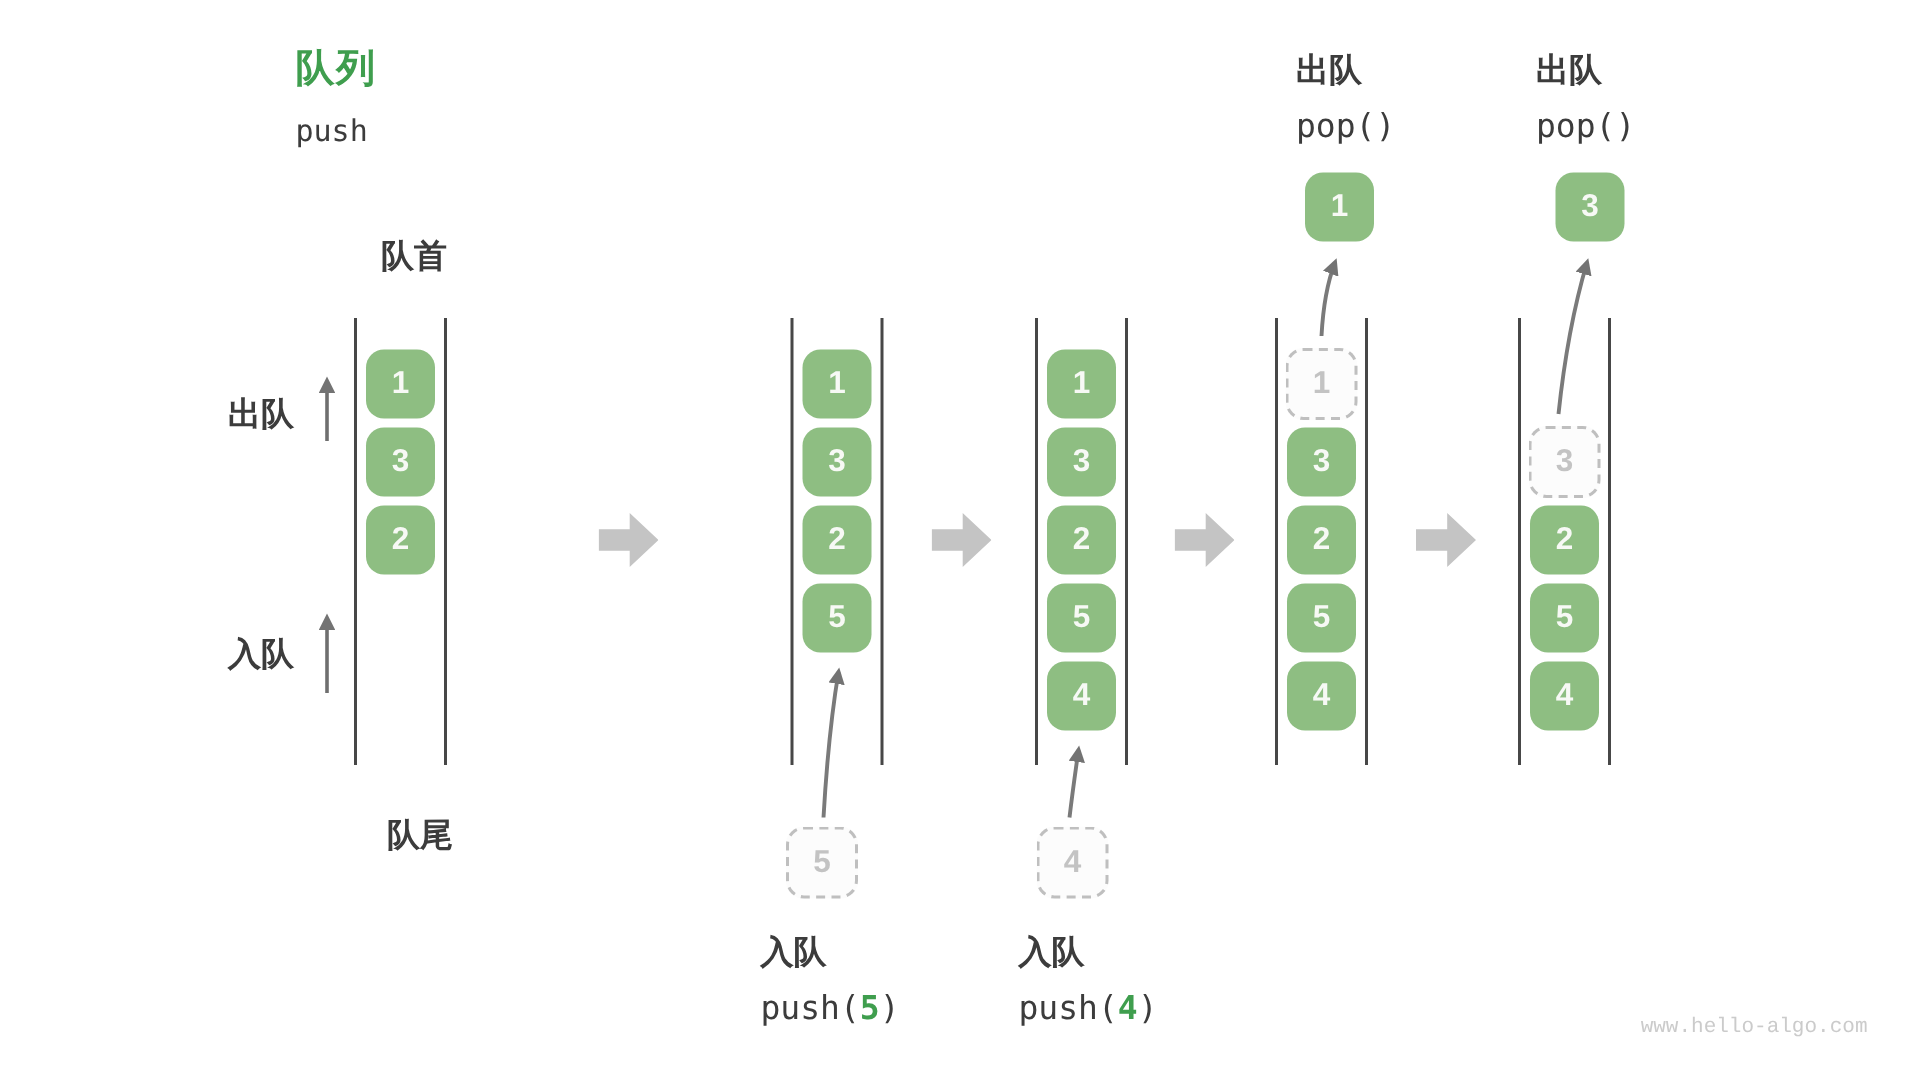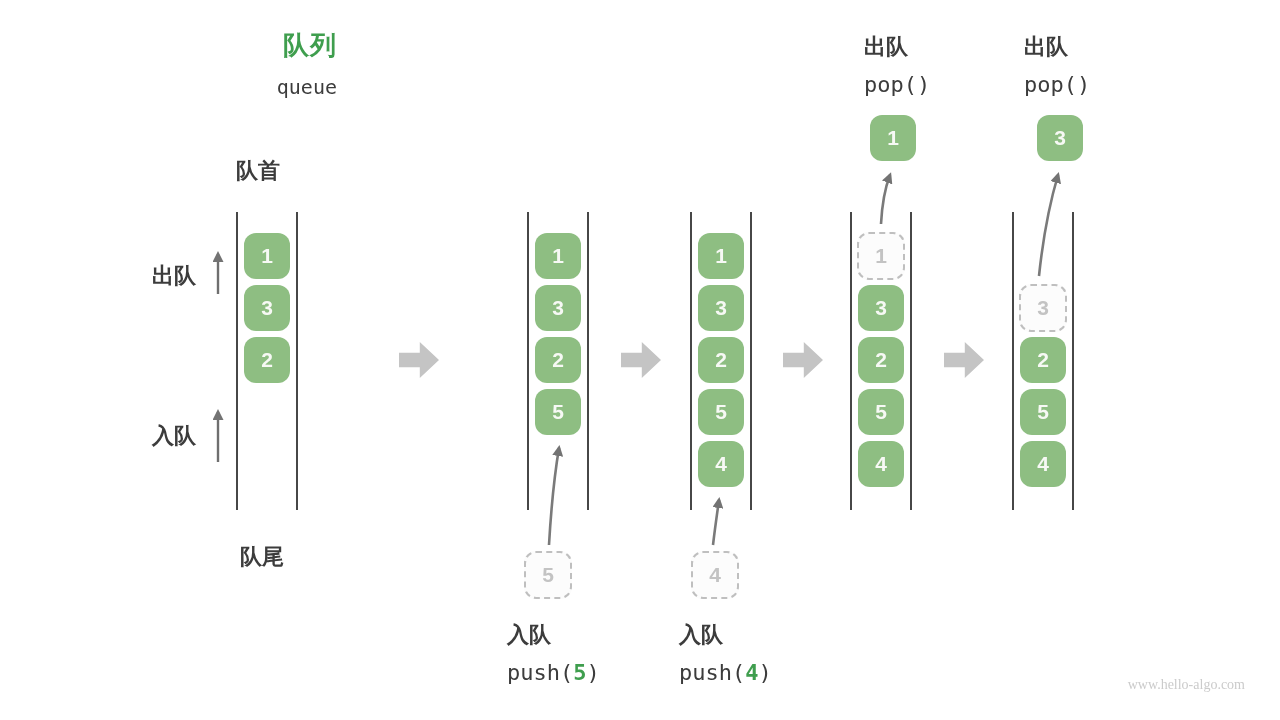--- a/index.html
+++ b/index.html
@@ -1,37 +1,37 @@
 <!DOCTYPE html>
 <html style="--green-box: #8ebe82; --green-accent: #3f9e4e; --gray-arrow: #c4c4c4; --dark-text: #3c3c3c; --dashed-border: #bfbfbf; --dashed-text: #c3c3c3; --line: #474747; --curve-arrow: #7a7a7a; --side-arrow: #6f6f6f; --watermark: #cbcbcb;"><head>
 <meta charset="utf-8">
 <style>
   html,body{margin:0;padding:0;background:#fff;}
   .canvas{position:relative;width:1280px;height:720px;background:#ffffff;overflow:hidden;
           font-family:"Liberation Sans","DejaVu Sans",sans-serif;}
 
   
-  .title-block{position:absolute;left:197px;top:28px;width:140px;text-align:right;}
+  .title-block{position:absolute;left:197px;top:28px;width:140px;text-align:left;}
   .title{font-size:26px;font-weight:bold;color:var(--green-accent);letter-spacing:1px;}
   .subtitle{font-size:20px;color:var(--dark-text);margin-top:12px;
             font-family:"DejaVu Sans Mono","Liberation Mono",monospace;}
 
   
   .queue-col{position:absolute;top:212px;width:62px;height:298px;box-sizing:border-box;
              border-left:2px solid var(--line);border-right:2px solid var(--line);}
 
   
   .cell{position:absolute;width:46px;height:46px;border-radius:12px;background:var(--green-box);
         color:#f7f9f5;font-size:21px;font-weight:bold;display:flex;align-items:center;
         justify-content:center;}
   .cell.ghost{width:48px;height:48px;box-sizing:border-box;background:#fcfcfc;
               border:2px dashed var(--dashed-border);color:var(--dashed-text);}
 
   
-  .col-caption{position:absolute;width:62px;text-align:left;font-size:22px;font-weight:bold;
+  .col-caption{position:absolute;width:62px;text-align:right;font-size:22px;font-weight:bold;
                color:var(--dark-text);}
 
   
   .side-label{position:absolute;font-size:22px;font-weight:bold;color:var(--dark-text);}
 
   
   .op-group{position:absolute;}
   .action-label{font-size:22px;font-weight:bold;color:var(--dark-text);}
   .code-label{font-family:"DejaVu Sans Mono","Liberation Mono",monospace;font-size:22px;
               color:var(--dark-text);margin-top:10px;}
@@ -40,30 +40,30 @@
   
   .block-arrow{position:absolute;width:40px;height:36px;background:var(--gray-arrow);
                clip-path:polygon(0% 30%,52% 30%,52% 0%,100% 50%,52% 100%,52% 70%,0% 70%);}
 
   
   .arrow-layer{position:absolute;left:0;top:0;width:1280px;height:720px;pointer-events:none;}
   .curve{fill:none;stroke:var(--curve-arrow);stroke-width:2.6px;}
   .upline{fill:none;stroke:var(--side-arrow);stroke-width:2.4px;}
 
   .watermark{position:absolute;right:35px;top:677px;font-size:14px;color:var(--watermark);
-             font-family:Liberation Serif, serif;}
+             font-family:Liberation Mono, monospace;}
 </style>
 </head>
 <body>
 
 <div class="canvas">
 
   <div class="title-block">
     <div class="title">队列</div>
-    <div class="subtitle">queue</div>
+    <div class="subtitle">push</div>
   </div>
 
   <div class="col-caption" style="left:236px;top:156px;">队首</div>
   <div class="col-caption" style="left:240px;top:542px;">队尾</div>
 
   <div class="side-label" style="left:152px;top:261px;">出队</div>
   <div class="side-label" style="left:152px;top:421px;">入队</div>
 
   <div class="queue-col" style="left:236px;">
     <div class="cell" style="left:6px;top:21px;">1</div>

